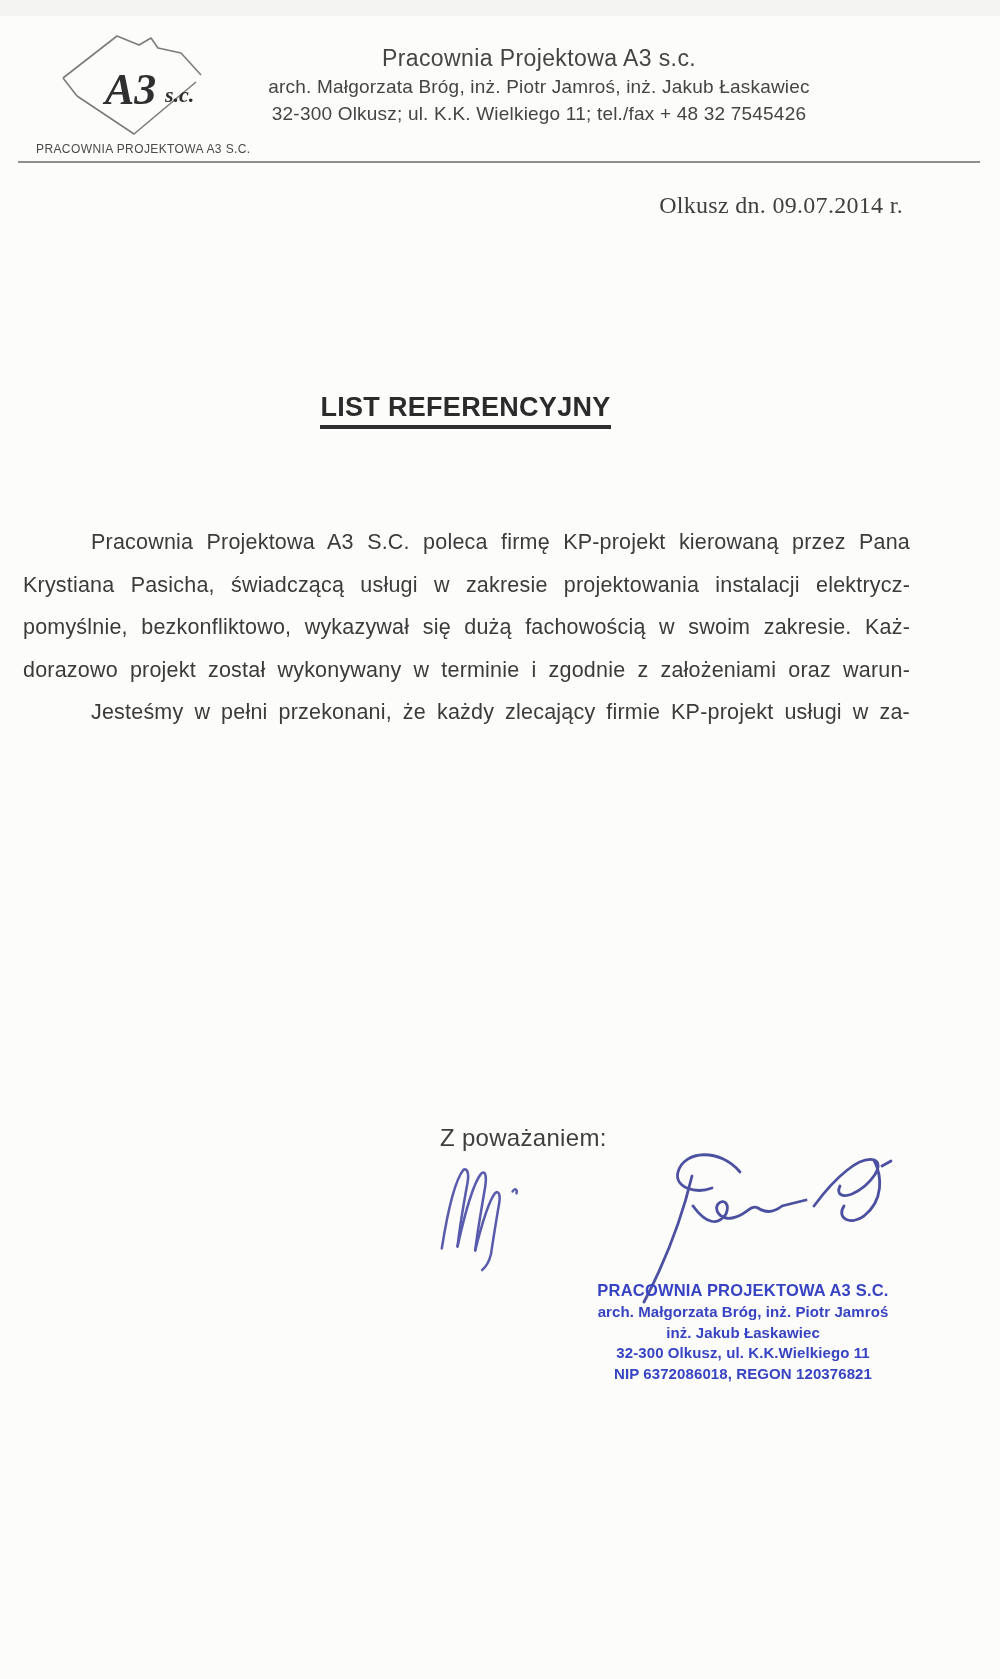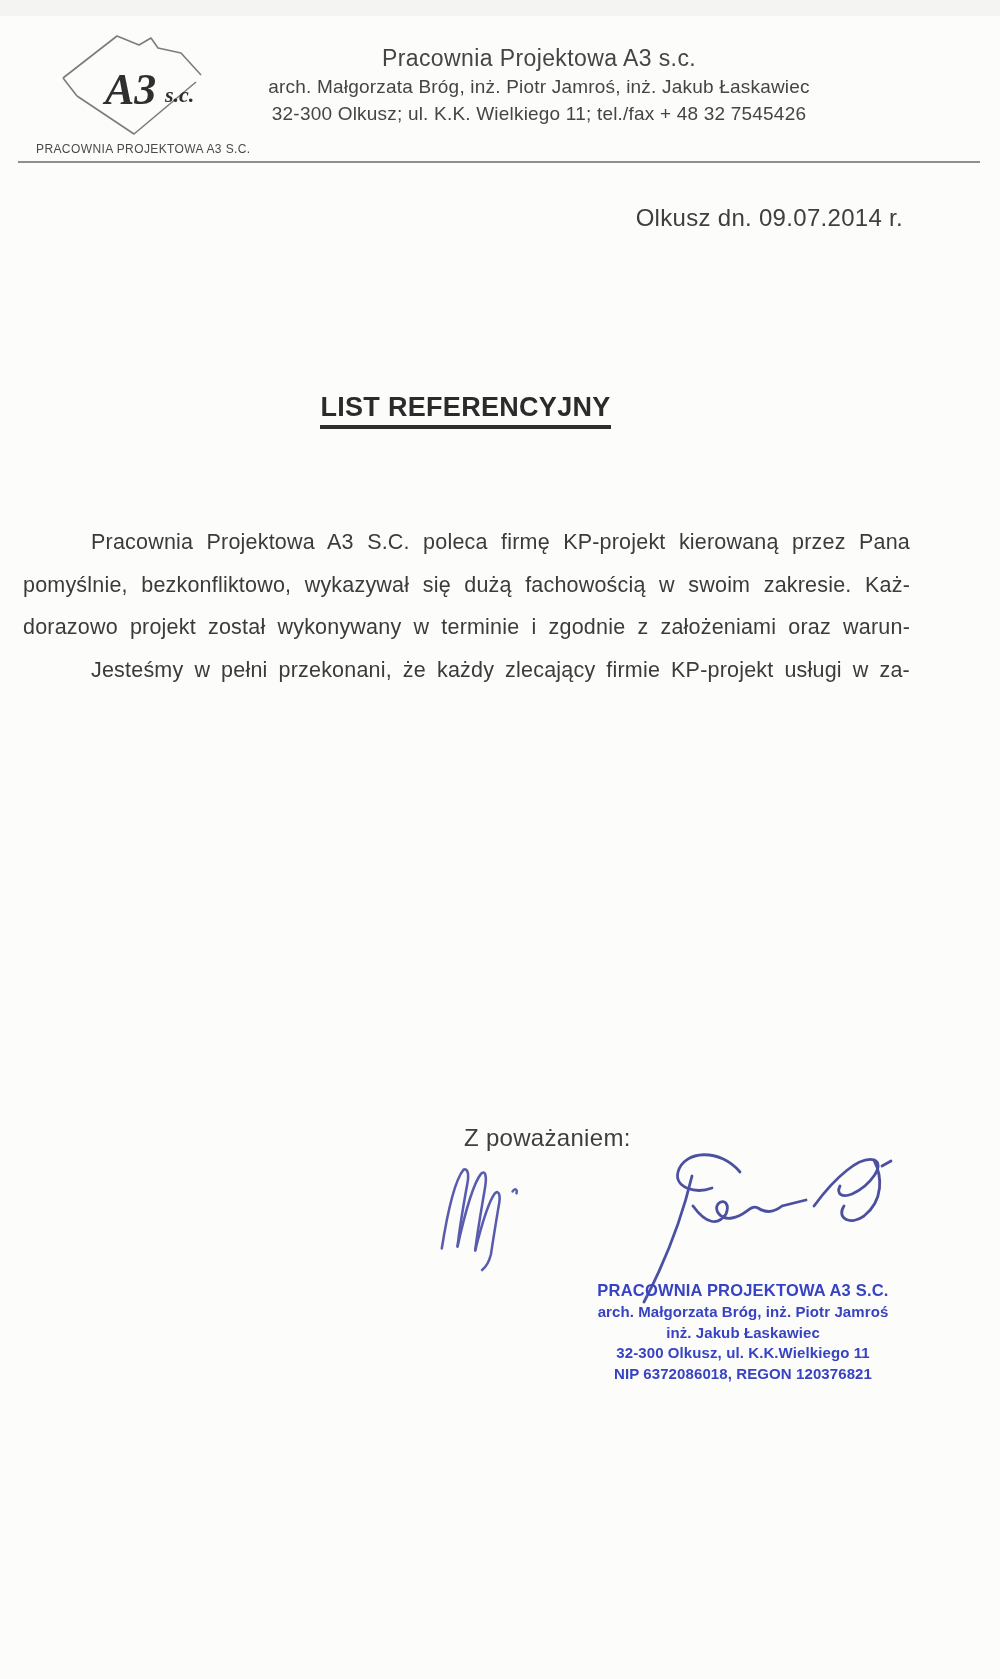--- a/index.html
+++ b/index.html
@@ -30,22 +30,22 @@
   .co-name{font-size:23px;line-height:30px;letter-spacing:.4px;}
   .co-partners{font-size:19px;line-height:27px;letter-spacing:.2px;}
   .co-address{font-size:19px;line-height:27px;letter-spacing:.2px;}
   .divider{
     position:absolute;left:18px;top:145px;width:962px;height:2px;
     background:#8f8f8f;
   }
 
   
   .date{
-    position:absolute;top:188px;right:97px;
-    font-size:24px;color:#3f3f3f;letter-spacing:.3px;
+    position:absolute;top:176px;right:97px;
+    font-size:24px;color:#3f3f3f;letter-spacing:.3px;font-family:Liberation Serif, serif;
   }
   .title-wrap{
     position:absolute;left:23px;top:376px;width:885px;text-align:center;
   }
   .title{
     display:inline-block;
     font-size:27px;font-weight:700;letter-spacing:.3px;color:#2b2b2b;
     border-bottom:4px solid #2e2e2e;padding-bottom:2px;
   }
 
@@ -54,21 +54,21 @@
     position:absolute;left:23px;top:505px;width:887px;
     font-size:21.5px;line-height:42.6px;color:#3b3b3b;
     letter-spacing:.2px;word-spacing:1px;
   }
   .line{text-align:justify;text-align-last:justify;white-space:nowrap;}
   .line.first{text-indent:68px;}
   .line.last{text-align-last:left;}
 
   
   .closing{
-    position:absolute;left:464px;top:1108px;
+    position:absolute;left:440px;top:1108px;
     font-size:24px;color:#3e3e3e;letter-spacing:.3px;
   }
   .sig-left{position:absolute;left:430px;top:1138px;width:118px;height:118px;}
   .sig-right{position:absolute;left:598px;top:1126px;width:300px;height:170px;}
   .stamp{
     position:absolute;left:593px;top:1262px;width:300px;
     text-align:center;color:#3743c2;
   }
   .stamp div{white-space:nowrap;}
   .stamp-line-0{font-size:16.5px;font-weight:700;line-height:24px;letter-spacing:.2px;}
@@ -99,20 +99,21 @@
   <div class="divider"></div>
 
   <div class="date">Olkusz dn. 09.07.2014 r.</div>
 
   <div class="title-wrap">
     <span class="title">LIST REFERENCYJNY</span>
   </div>
 
   <div class="body-text">
     <div class="line first">Pracownia Projektowa A3 S.C. poleca firmę KP-projekt kierowaną przez Pana</div>
+    <div class="line">Krystiana Pasicha, świadczącą usługi w zakresie projektowania instalacji elektrycz-</div>
     <div class="line">pomyślnie, bezkonfliktowo, wykazywał się dużą fachowością w swoim zakresie. Każ-</div>
     <div class="line">dorazowo projekt został wykonywany w terminie i zgodnie z założeniami oraz warun-</div>
     <div class="line first">Jesteśmy w pełni przekonani, że każdy zlecający firmie KP-projekt usługi w za-</div>
   </div>
 
   <div class="closing">Z poważaniem:</div>
 
   <svg class="sig-left" viewBox="0 0 120 120" xmlns="http://www.w3.org/2000/svg">
     <g fill="none" stroke="#4c4fa6" stroke-width="2.6" stroke-linecap="round" opacity="0.92">
       <path d="M 12,96 C 18,58 26,26 34,16 C 38,14 40,20 38,30 C 34,52 30,76 28,94"></path>

